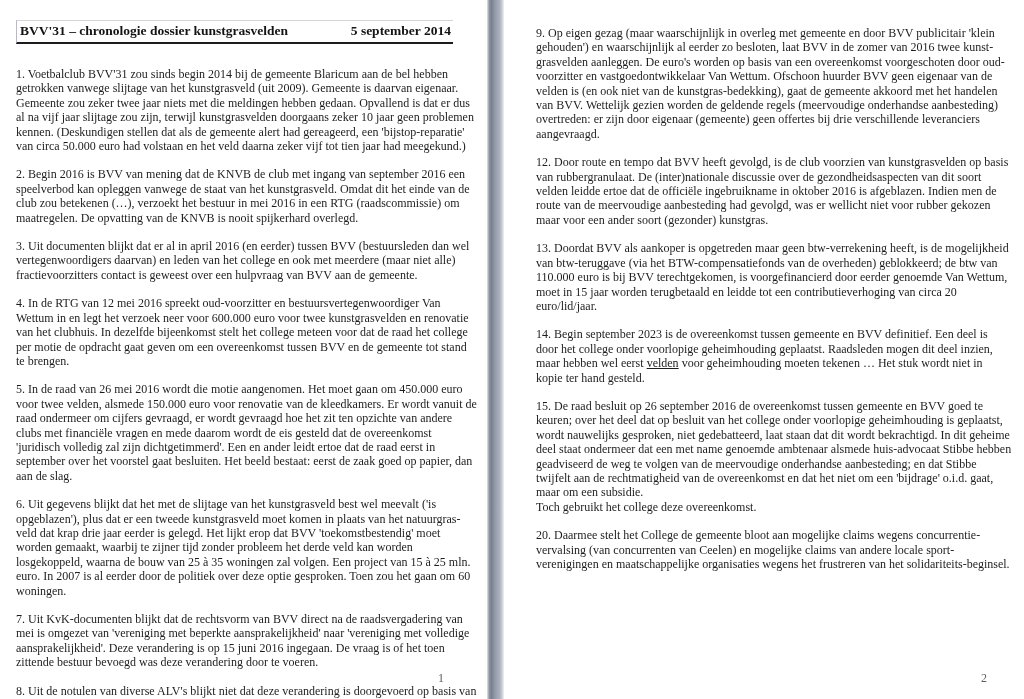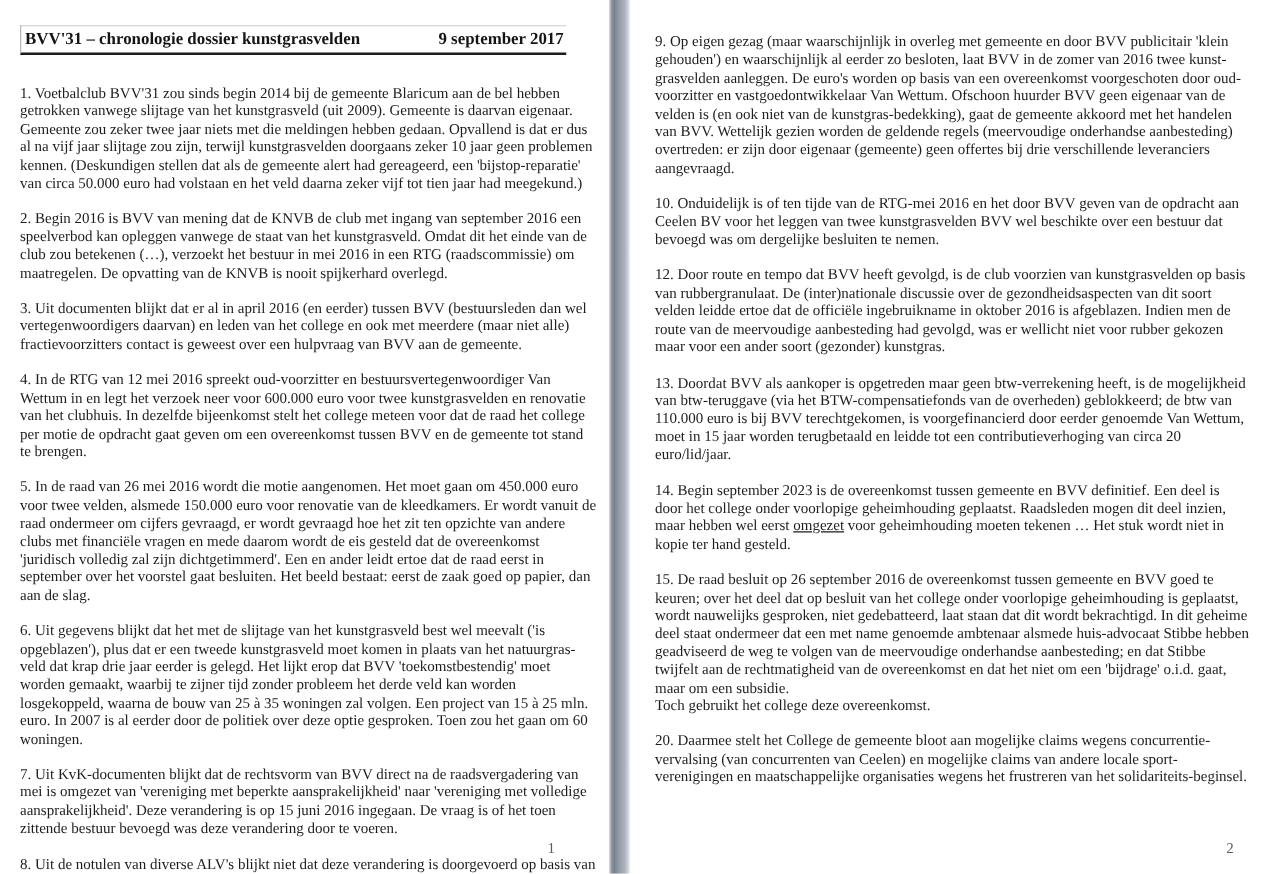--- a/index.html
+++ b/index.html
@@ -13,21 +13,21 @@
   }
   .spread { display: flex; width: 1024px; height: 627px; }
   .page { position: relative; background: #ffffff; height: 699px; }
   .page-1 { width: 487px; padding: 20px 9px 0 16px; }
   .page-divider {
     width: 17px; height: 699px;
     background: linear-gradient(90deg,
       #e3e6ea 0%, #8b93a0 14%, #79818f 26%, #98a0ac 52%,
       #aab1bc 74%, #ccd1d8 90%, #f4f5f7 100%);
   }
-  .page-2 { width: 520px; padding: 26px 12px 0 20px; }
+  .page-2 { width: 520px; padding: 26px 12px 0 32px; }
 
   .doc-header {
     width: 437px;
     display: flex; justify-content: space-between; align-items: baseline;
     font-weight: bold; font-size: 13.5px; line-height: 16px;
     color: #141414;
     border-bottom: 2px solid #1c1c1c;
     border-top: 1px solid #d3d5d9;
     border-left: 1px solid #b7bac0;
     padding: 2px 2px 3px 3px;
@@ -51,43 +51,42 @@
   .page-2 .page-num { left: 477px; }
 </style>
 </head>
 <body>
 
 <div class="spread">
 
   <div class="page page-1">
     <div class="doc-header">
       <span>BVV'31 – chronologie dossier kunstgrasvelden</span>
-      <span>9 september 2017</span>
+      <span>5 september 2014</span>
     </div>
     <div class="body-text">
       <p>1. Voetbalclub BVV'31 zou sinds begin 2014 bij de gemeente Blaricum aan de bel hebben getrokken vanwege slijtage van het kunstgrasveld (uit 2009). Gemeente is daarvan eigenaar. Gemeente zou zeker twee jaar niets met die meldingen hebben gedaan. Opvallend is dat er dus al na vijf jaar slijtage zou zijn, terwijl kunstgrasvelden doorgaans zeker 10 jaar geen problemen kennen. (Deskundigen stellen dat als de gemeente alert had gereageerd, een 'bijstop-reparatie' van circa 50.000 euro had volstaan en het veld daarna zeker vijf tot tien jaar had meegekund.)</p>
       <p>2. Begin 2016 is BVV van mening dat de KNVB de club met ingang van september 2016 een speelverbod kan opleggen vanwege de staat van het kunstgrasveld. Omdat dit het einde van de club zou betekenen (…), verzoekt het bestuur in mei 2016 in een RTG (raadscommissie) om maatregelen. De opvatting van de KNVB is nooit spijkerhard overlegd.</p>
       <p>3. Uit documenten blijkt dat er al in april 2016 (en eerder) tussen BVV (bestuursleden dan wel vertegenwoordigers daarvan) en leden van het college en ook met meerdere (maar niet alle) fractievoorzitters contact is geweest over een hulpvraag van BVV aan de gemeente.</p>
       <p>4. In de RTG van 12 mei 2016 spreekt oud-voorzitter en bestuursvertegenwoordiger Van Wettum in en legt het verzoek neer voor 600.000 euro voor twee kunstgrasvelden en renovatie van het clubhuis. In dezelfde bijeenkomst stelt het college meteen voor dat de raad het college per motie de opdracht gaat geven om een overeenkomst tussen BVV en de gemeente tot stand te brengen.</p>
       <p>5. In de raad van 26 mei 2016 wordt die motie aangenomen. Het moet gaan om 450.000 euro voor twee velden, alsmede 150.000 euro voor renovatie van de kleedkamers. Er wordt vanuit de raad ondermeer om cijfers gevraagd, er wordt gevraagd hoe het zit ten opzichte van andere clubs met financiële vragen en mede daarom wordt de eis gesteld dat de overeenkomst 'juridisch volledig zal zijn dichtgetimmerd'. Een en ander leidt ertoe dat de raad eerst in september over het voorstel gaat besluiten. Het beeld bestaat: eerst de zaak goed op papier, dan aan de slag.</p>
       <p>6. Uit gegevens blijkt dat het met de slijtage van het kunstgrasveld best wel meevalt ('is opgeblazen'), plus dat er een tweede kunstgrasveld moet komen in plaats van het natuurgras-veld dat krap drie jaar eerder is gelegd. Het lijkt erop dat BVV 'toekomstbestendig' moet worden gemaakt, waarbij te zijner tijd zonder probleem het derde veld kan worden losgekoppeld, waarna de bouw van 25 à 35 woningen zal volgen. Een project van 15 à 25 mln. euro. In 2007 is al eerder door de politiek over deze optie gesproken. Toen zou het gaan om 60 woningen.</p>
       <p>7. Uit KvK-documenten blijkt dat de rechtsvorm van BVV direct na de raadsvergadering van mei is omgezet van 'vereniging met beperkte aansprakelijkheid' naar 'vereniging met volledige aansprakelijkheid'. Deze verandering is op 15 juni 2016 ingegaan. De vraag is of het toen zittende bestuur bevoegd was deze verandering door te voeren.</p>
       <p>8. Uit de notulen van diverse ALV's blijkt niet dat deze verandering is doorgevoerd op basis van kennis en/of instemming (achteraf) van de leden.</p>
     </div>
     <div class="page-num">1</div>
   </div>
 
   <div class="page-divider"></div>
 
   <div class="page page-2">
     <div class="body-text">
       <p>9. Op eigen gezag (maar waarschijnlijk in overleg met gemeente en door BVV publicitair 'klein gehouden') en waarschijnlijk al eerder zo besloten, laat BVV in de zomer van 2016 twee kunst-grasvelden aanleggen. De euro's worden op basis van een overeenkomst voorgeschoten door oud-voorzitter en vastgoedontwikkelaar Van Wettum. Ofschoon huurder BVV geen eigenaar van de velden is (en ook niet van de kunstgras-bedekking), gaat de gemeente akkoord met het handelen van BVV. Wettelijk gezien worden de geldende regels (meervoudige onderhandse aanbesteding) overtreden: er zijn door eigenaar (gemeente) geen offertes bij drie verschillende leveranciers aangevraagd.</p>
-      <p>10. Onduidelijk is of ten tijde van de RTG-mei 2016 en het door BVV geven van de opdracht aan Ceelen BV voor het leggen van twee kunstgrasvelden BVV wel beschikte over een bestuur dat bevoegd was om dergelijke besluiten te nemen.</p>
       <p>12. Door route en tempo dat BVV heeft gevolgd, is de club voorzien van kunstgrasvelden op basis van rubbergranulaat. De (inter)nationale discussie over de gezondheidsaspecten van dit soort velden leidde ertoe dat de officiële ingebruikname in oktober 2016 is afgeblazen. Indien men de route van de meervoudige aanbesteding had gevolgd, was er wellicht niet voor rubber gekozen maar voor een ander soort (gezonder) kunstgras.</p>
       <p>13. Doordat BVV als aankoper is opgetreden maar geen btw-verrekening heeft, is de mogelijkheid van btw-teruggave (via het BTW-compensatiefonds van de overheden) geblokkeerd; de btw van 110.000 euro is bij BVV terechtgekomen, is voorgefinancierd door eerder genoemde Van Wettum, moet in 15 jaar worden terugbetaald en leidde tot een contributieverhoging van circa 20 euro/lid/jaar.</p>
-      <p><span>14. Begin september 2023 is de overeenkomst tussen gemeente en BVV definitief. Een deel is door het college onder voorlopige geheimhouding geplaatst. Raadsleden mogen dit deel inzien, maar hebben wel eerst </span><span class="u">omgezet</span><span> voor geheimhouding moeten tekenen … Het stuk wordt niet in kopie ter hand gesteld.</span></p>
+      <p><span>14. Begin september 2023 is de overeenkomst tussen gemeente en BVV definitief. Een deel is door het college onder voorlopige geheimhouding geplaatst. Raadsleden mogen dit deel inzien, maar hebben wel eerst </span><span class="u">velden</span><span> voor geheimhouding moeten tekenen … Het stuk wordt niet in kopie ter hand gesteld.</span></p>
       <p><span>15. De raad besluit op 26 september 2016 de overeenkomst tussen gemeente en BVV goed te keuren; over het deel dat op besluit van het college onder voorlopige geheimhouding is geplaatst, wordt nauwelijks gesproken, niet gedebatteerd, laat staan dat dit wordt bekrachtigd. In dit geheime deel staat ondermeer dat een met name genoemde ambtenaar alsmede huis-advocaat Stibbe hebben geadviseerd de weg te volgen van de meervoudige onderhandse aanbesteding; en dat Stibbe twijfelt aan de rechtmatigheid van de overeenkomst en dat het niet om een 'bijdrage' o.i.d. gaat, maar om een subsidie.</span><br><span>Toch gebruikt het college deze overeenkomst.</span></p>
       <p>20. Daarmee stelt het College de gemeente bloot aan mogelijke claims wegens concurrentie-vervalsing (van concurrenten van Ceelen) en mogelijke claims van andere locale sport-verenigingen en maatschappelijke organisaties wegens het frustreren van het solidariteits-beginsel.</p>
     </div>
     <div class="page-num">2</div>
   </div>
 
 </div>
 
 </body></html>

